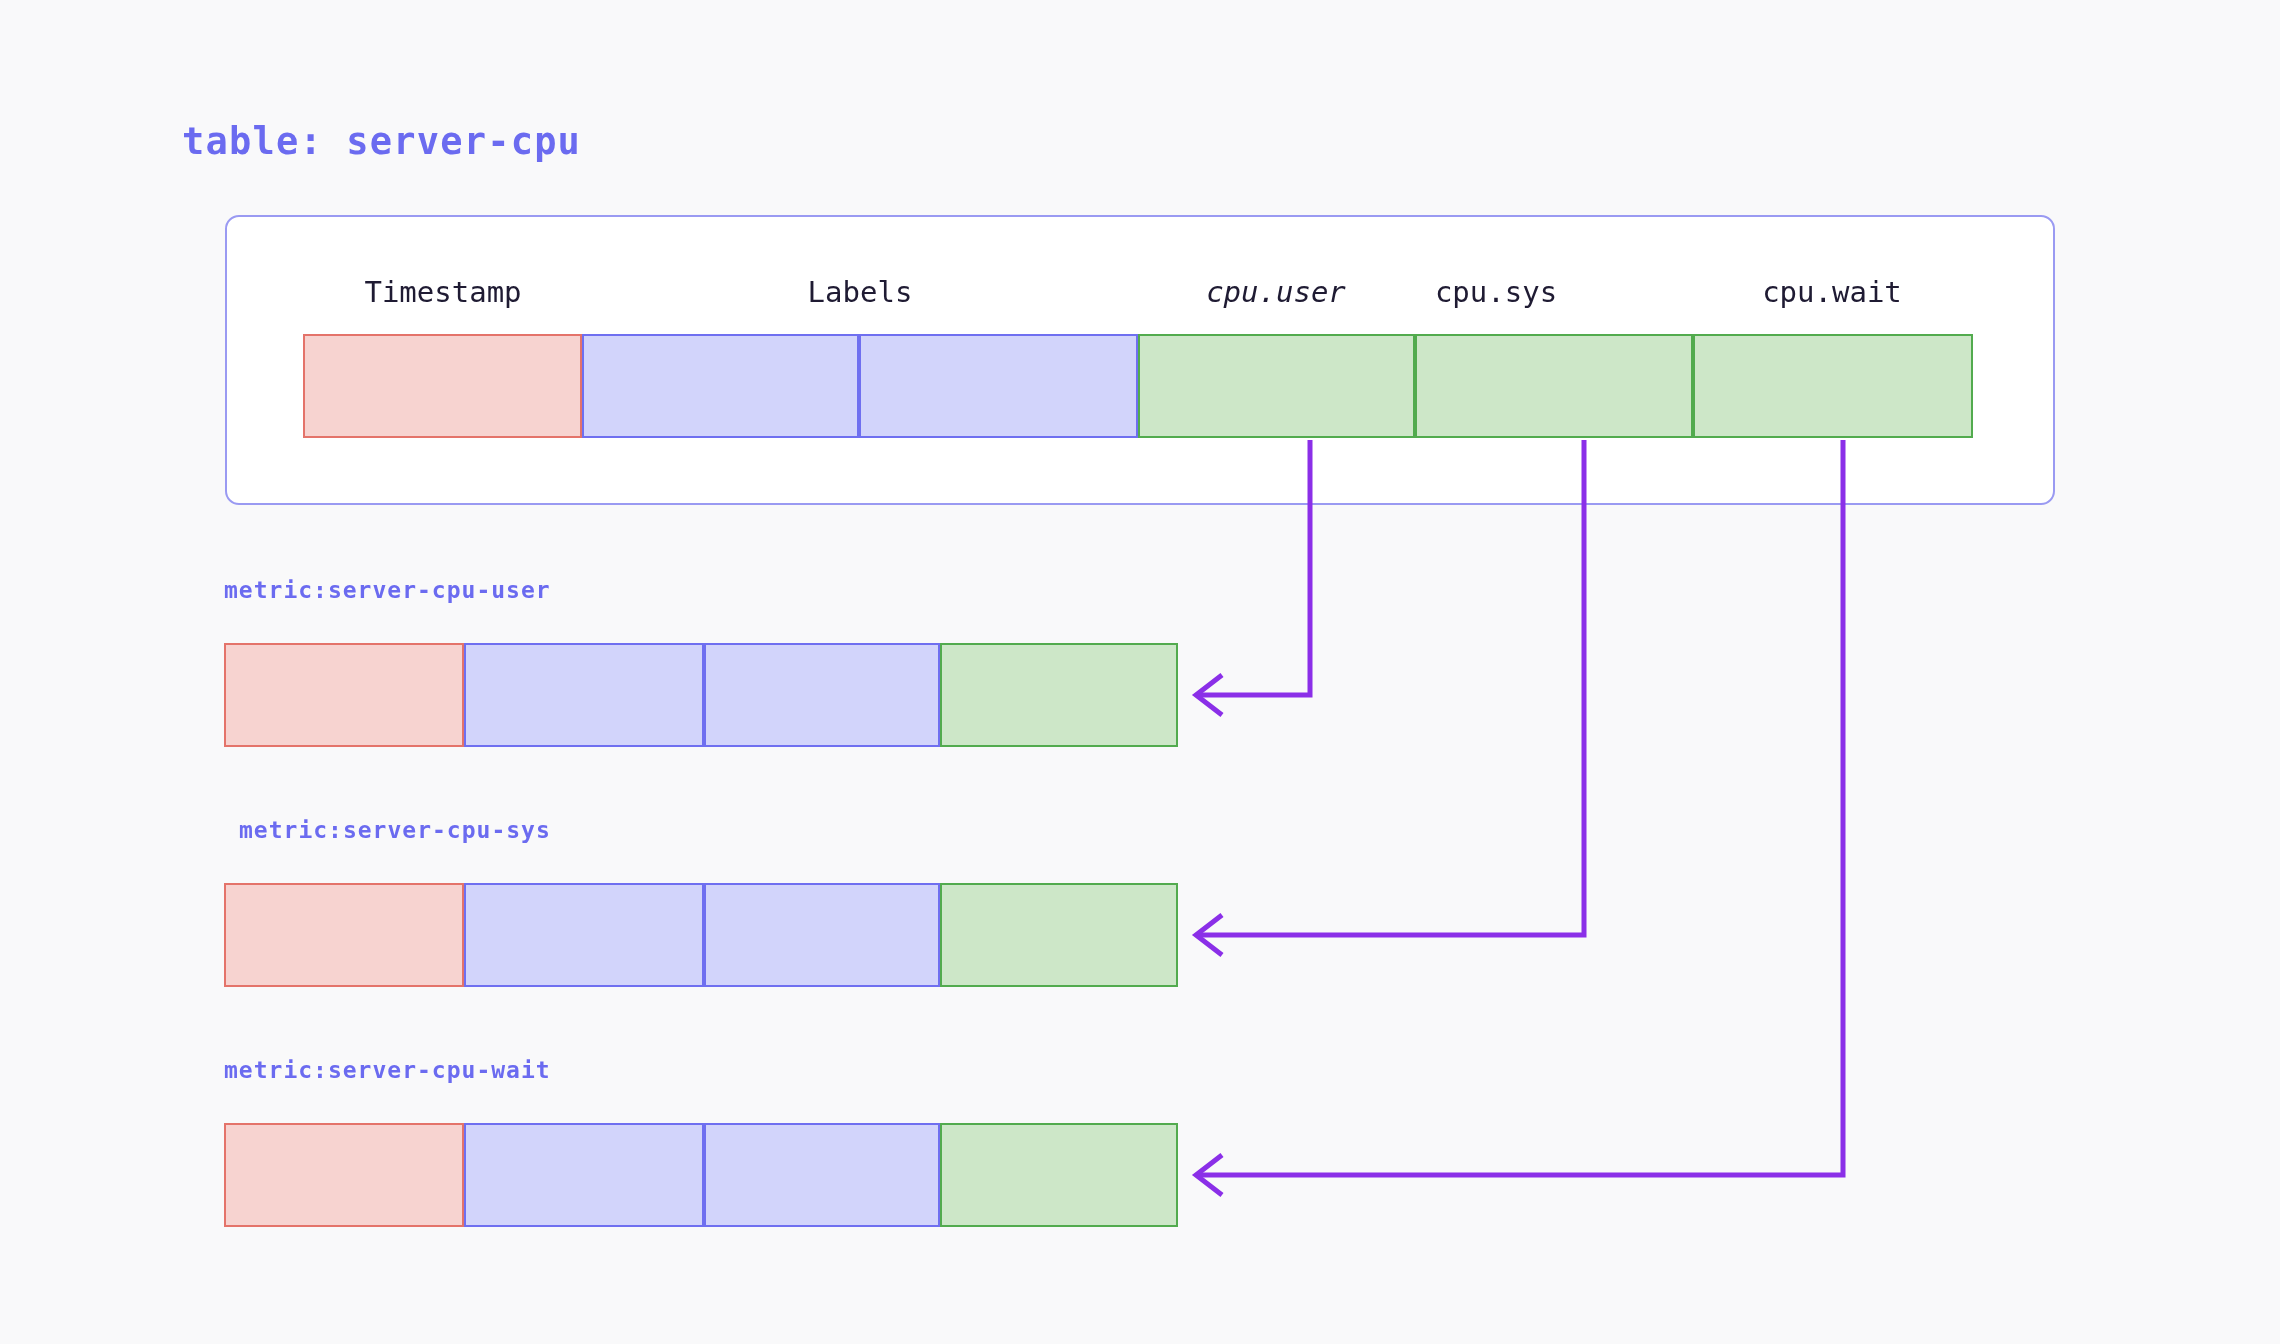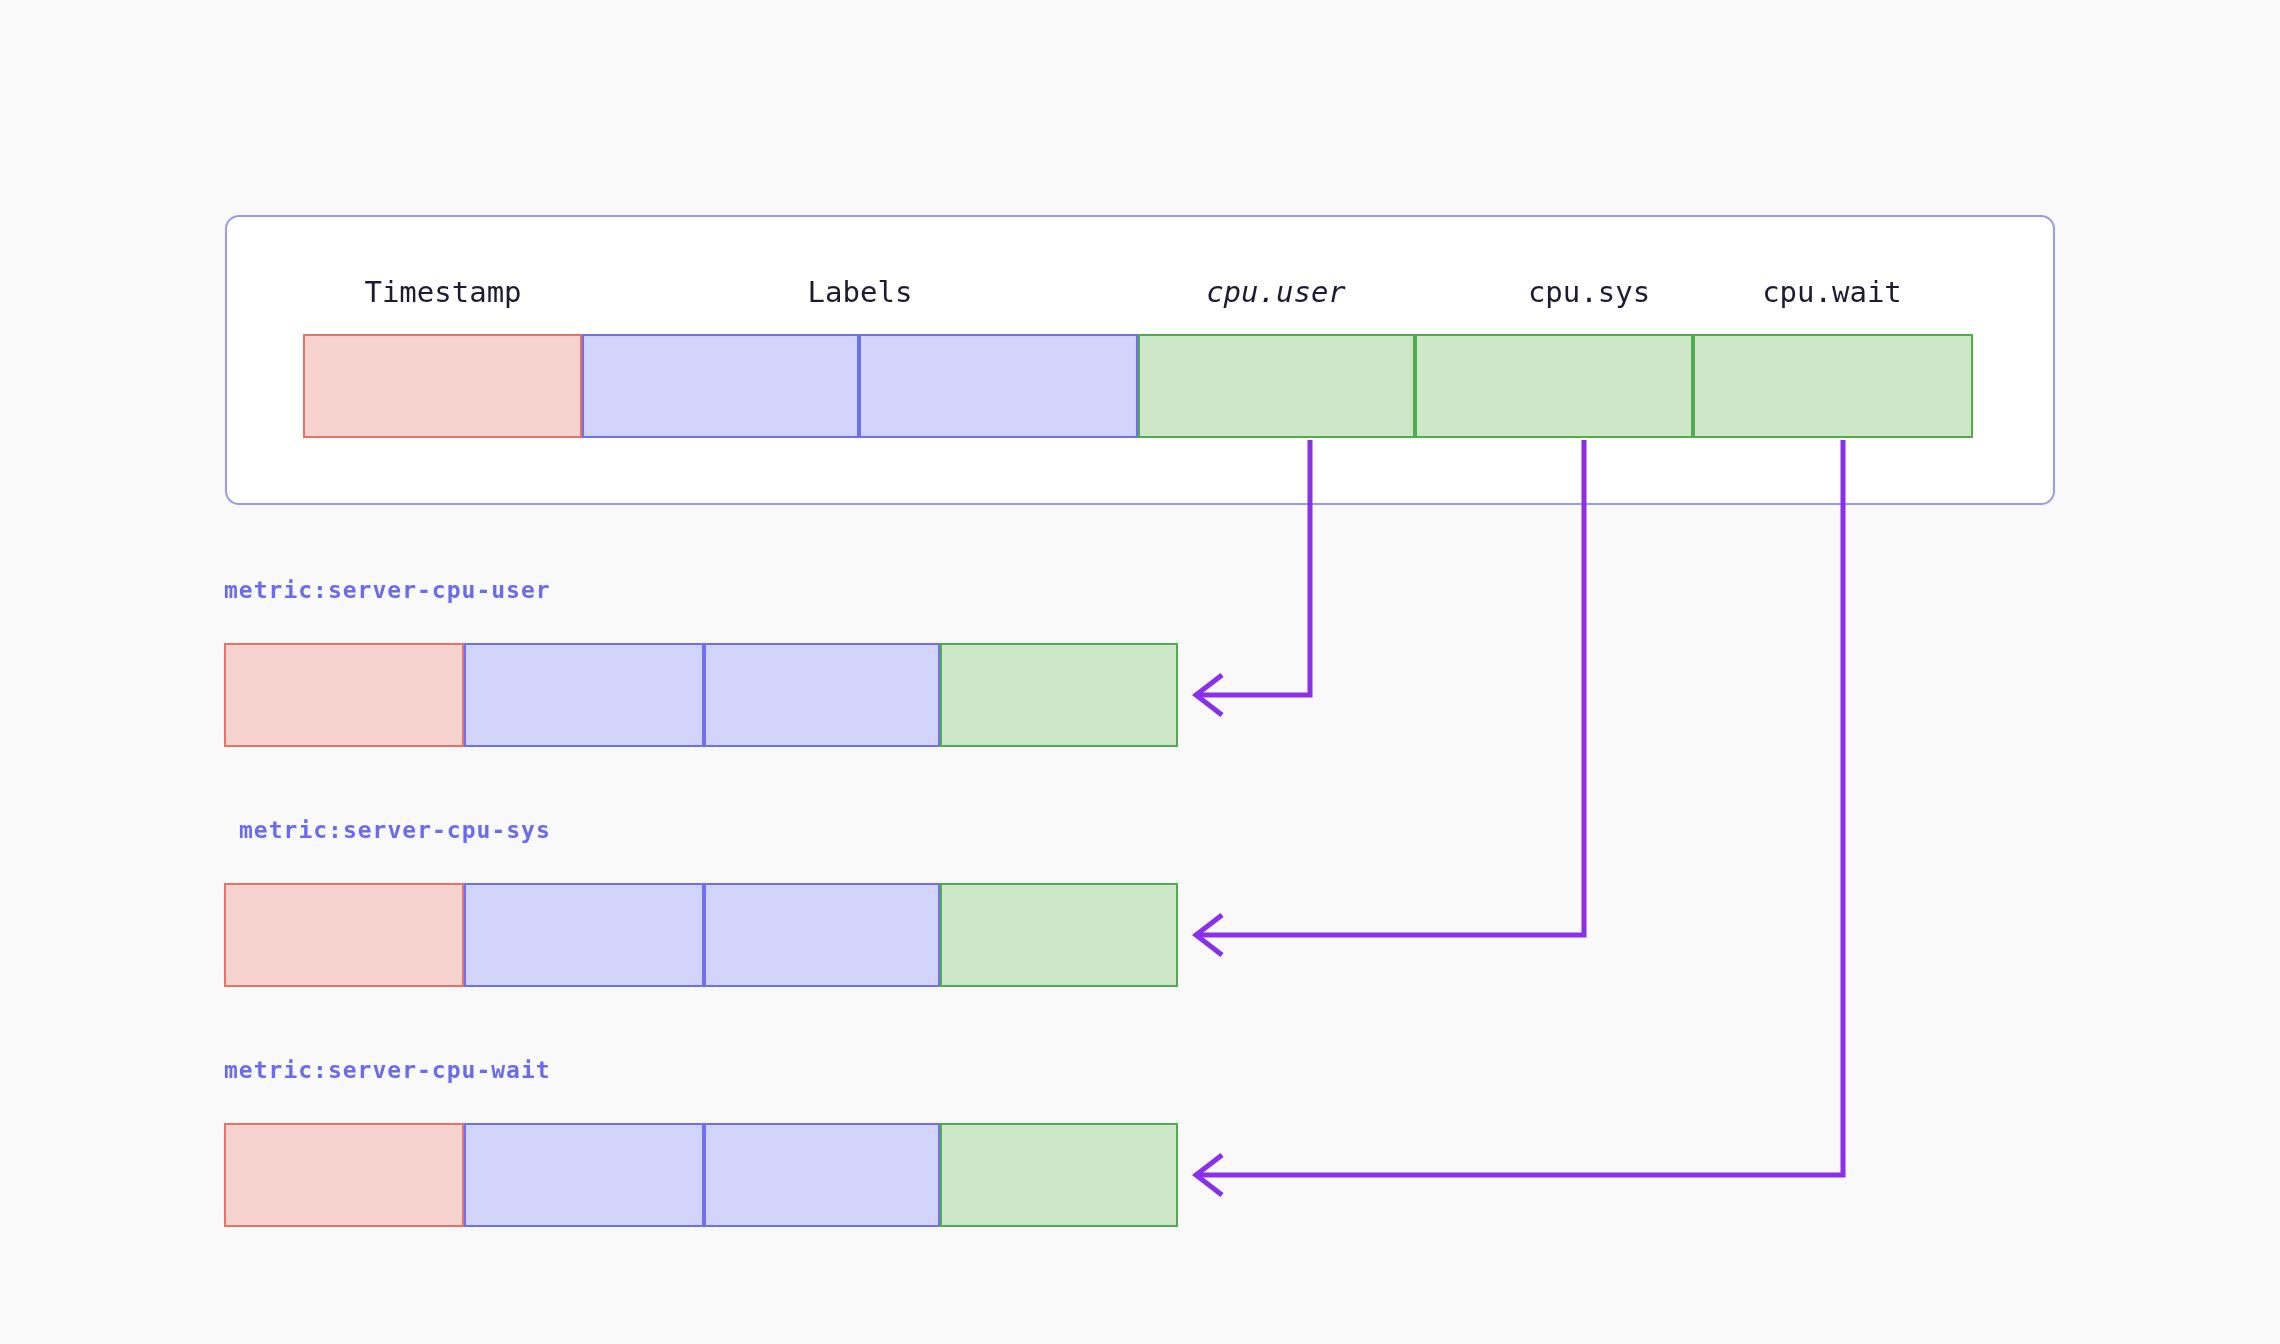--- a/index.html
+++ b/index.html
@@ -119,28 +119,29 @@
     width: 2280px;
     height: 1344px;
     pointer-events: none;
   }
 </style>
 </head>
 <body>
 
 <div class="stage">
 
+  <div class="table-title">table: server-cpu</div>
 
   <div class="table-card"></div>
 
   <div class="col-headers" id="col-headers">
       <div class="col-header" style="left: 218px;">Timestamp</div>
       <div class="col-header" style="left: 635px;">Labels</div>
       <div class="col-header" style="left: 1051px; font-style: italic;">cpu.user</div>
-      <div class="col-header" style="left: 1364px;">cpu.sys</div>
+      <div class="col-header" style="left: 1271px;">cpu.sys</div>
       <div class="col-header" style="left: 1607px;">cpu.wait</div>
     </div>
 
   <div class="table-strip" id="table-strip">
       <div class="cell pink" style="left: 0px; width: 279px;"></div>
       <div class="cell blue" style="left: 279px; width: 277px;"></div>
       <div class="cell blue" style="left: 556px; width: 279px;"></div>
       <div class="cell green" style="left: 835px; width: 277px;"></div>
       <div class="cell green" style="left: 1112px; width: 278px;"></div>
       <div class="cell green" style="left: 1390px; width: 280px;"></div>

